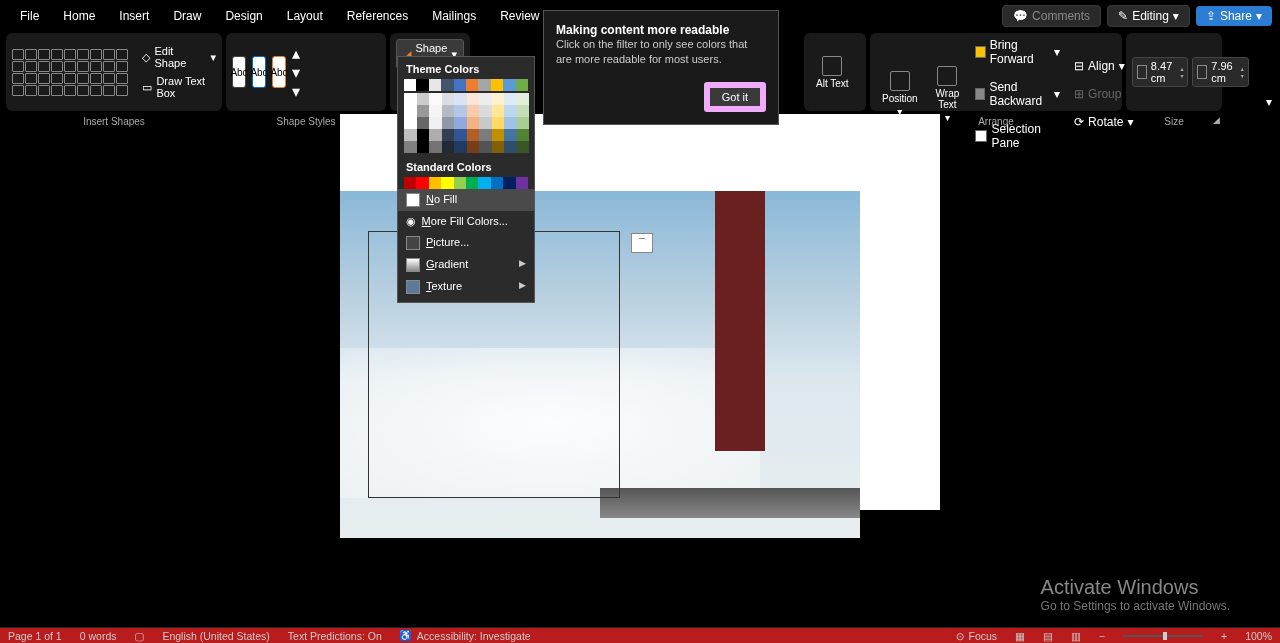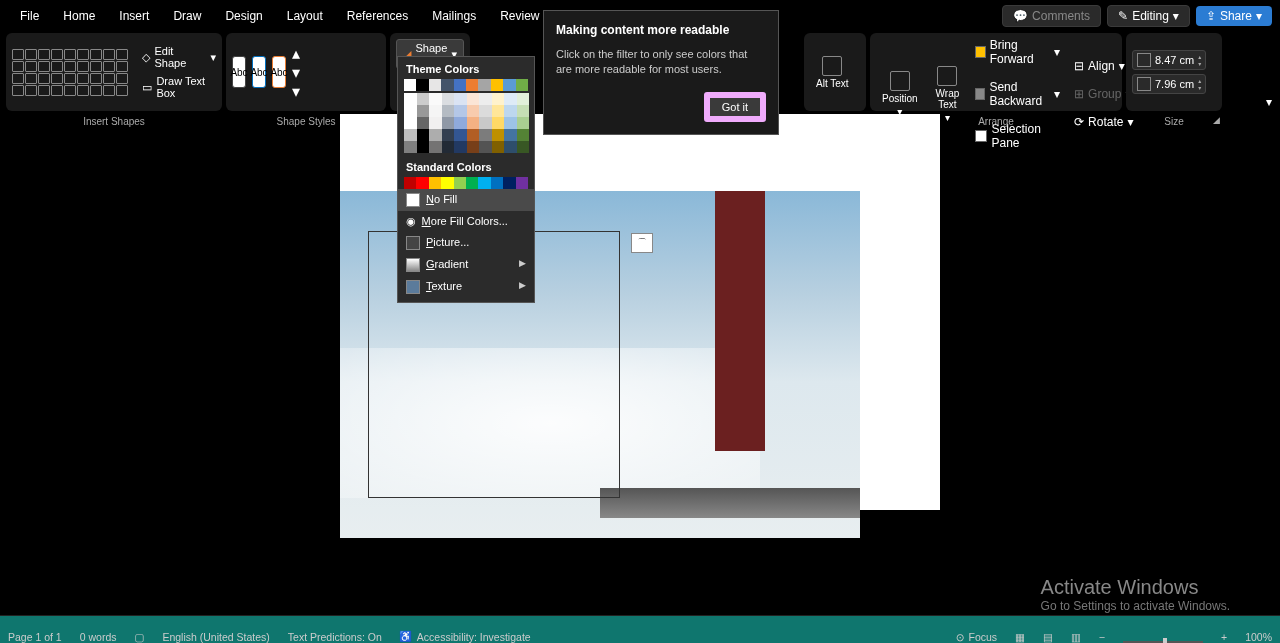--- a/index.html
+++ b/index.html
@@ -34,21 +34,21 @@
 .shape-fill-btn { display: flex; align-items: center; gap: 4px; background: #3a3a3a; border: 1px solid #555; border-radius: 3px; padding: 2px 6px; font-size: 11px; color: #fff; cursor: pointer; }
 
 .vert-btn { display: flex; flex-direction: column; align-items: center; justify-content: center; color: #fff; font-size: 10px; padding: 0 6px; cursor: pointer; gap: 2px; }
 .vert-btn .ic { width: 20px; height: 20px; border: 1px solid #888; border-radius: 2px; }
 
 .arrange-col { display: flex; flex-direction: column; gap: 12px; font-size: 12px; color: #fff; }
 .arrange-item { display: flex; align-items: center; gap: 4px; padding: 1px 4px; cursor: pointer; }
 .arrange-item.dis { color: #666; }
 .mini-ic { width: 14px; height: 12px; background: #ffc000; border: 1px solid #666; }
 
-.size-col { display: flex; flex-direction: column; gap: 4px; }
+.size-col { display: flex; flex-direction: row; gap: 4px; }
 .size-row { display: flex; align-items: center; gap: 4px; background: #2a2a2a; border: 1px solid #444; border-radius: 3px; padding: 2px 4px; font-size: 11px; color: #fff; }
 .size-ic { width: 14px; height: 14px; border: 1px solid #888; }
 .spin { display: flex; flex-direction: column; font-size: 6px; color: #aaa; }
 
 .ribbon-collapse { position: absolute; right: 8px; bottom: 2px; color: #fff; font-size: 12px; cursor: pointer; }
 
 
 .doc-area { position: absolute; top: 114px; left: 0; right: 0; bottom: 20px; display: flex; justify-content: center; overflow: hidden; }
 .page { width: 600px; height: 480px; background: #fff; margin-top: -84px; position: relative; }
 .page-img { position: absolute; top: 161px; left: 0; width: 520px; height: 347px; background: linear-gradient(#8ab8d8 0%, #b8d0e0 30%, #dde8ee 55%, #e8eef0 100%); }
@@ -69,26 +69,26 @@
 .theme-grid { display: grid; grid-template-columns: repeat(10, 12.5px); padding: 2px 6px; }
 .theme-grid .c { height: 12px; }
 .fly-item { display: flex; align-items: flex-start; gap: 6px; padding: 4px 8px; cursor: pointer; }
 .fly-item:hover, .fly-item.hover { background: #4a4a4a; }
 .fly-item .sq { width: 14px; height: 14px; border: 1px solid #888; background: #444; }
 .fly-item .arrow { margin-left: auto; font-size: 9px; color: #ccc; }
 
 
 .callout { position: absolute; top: 10px; left: 543px; width: 236px; background: #1a1a1a; border: 1px solid #555; padding: 12px; z-index: 60; color: #fff; font-size: 11px; }
 .callout::before { content: ""; position: absolute; left: -8px; top: 58px; border: 8px solid transparent; border-right-color: #1a1a1a; }
-.callout h4 { font-size: 12px; font-weight: 600; margin-bottom: 10px; }
+.callout h4 { font-size: 12px; font-weight: 600; }
 .callout p { color: #ccc; line-height: 1.4; margin-bottom: 14px; }
 .callout-btn { float: right; background: #3a3a3a; border: 6px solid #f0abfc; padding: 3px 12px; border-radius: 3px; font-size: 11px; color: #fff; cursor: pointer; }
 
 
-.status { position: absolute; bottom: 0; left: 0; right: 0; height: 28px; background: #0f766e; border-top: 1px solid #222; display: flex; align-items: flex-end; font-size: 10.5px; color: #ccc; padding: 0 8px; gap: 18px; }
+.status { position: absolute; bottom: 0; left: 0; right: 0; height: 16px; background: #b91c1c; border-top: 1px solid #222; display: flex; align-items: center; font-size: 10.5px; color: #ccc; padding: 0 8px; gap: 18px; }
 .status .sp { flex: 1; }
 .status-item { display: flex; align-items: center; gap: 4px; cursor: pointer; }
 .zoom-slider { width: 80px; height: 2px; background: #555; position: relative; }
 .zoom-slider::after { content: ""; position: absolute; left: 50%; top: -3px; width: 4px; height: 8px; background: #ccc; }
 
 
 .watermark { position: absolute; right: 50px; bottom: 30px; text-align: left; color: #666; pointer-events: none; }
 .watermark .t1 { font-size: 20px; color: #888; }
 .watermark .t2 { font-size: 12px; color: #777; }
 

